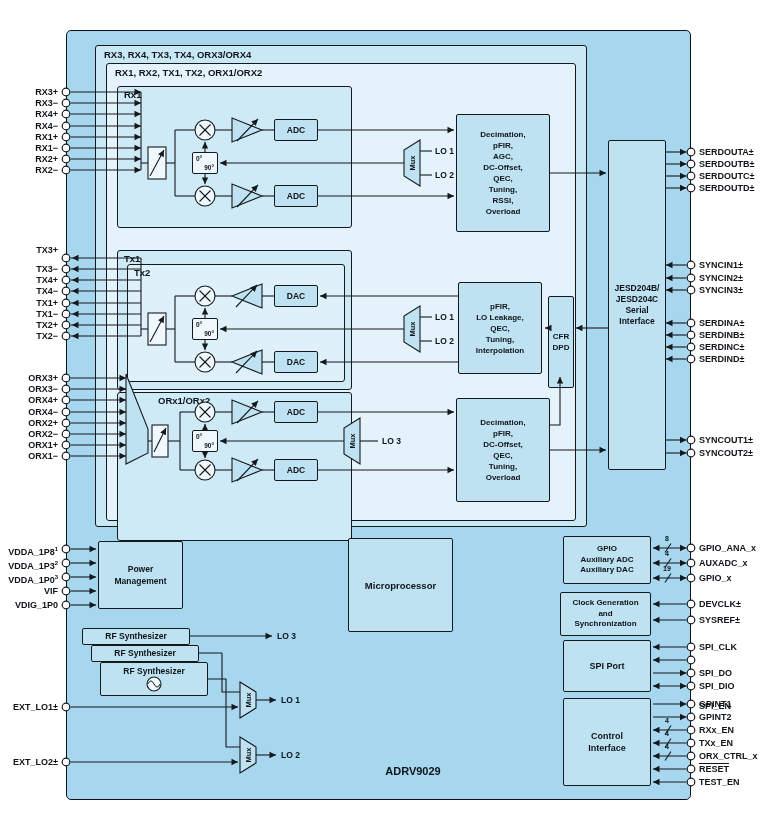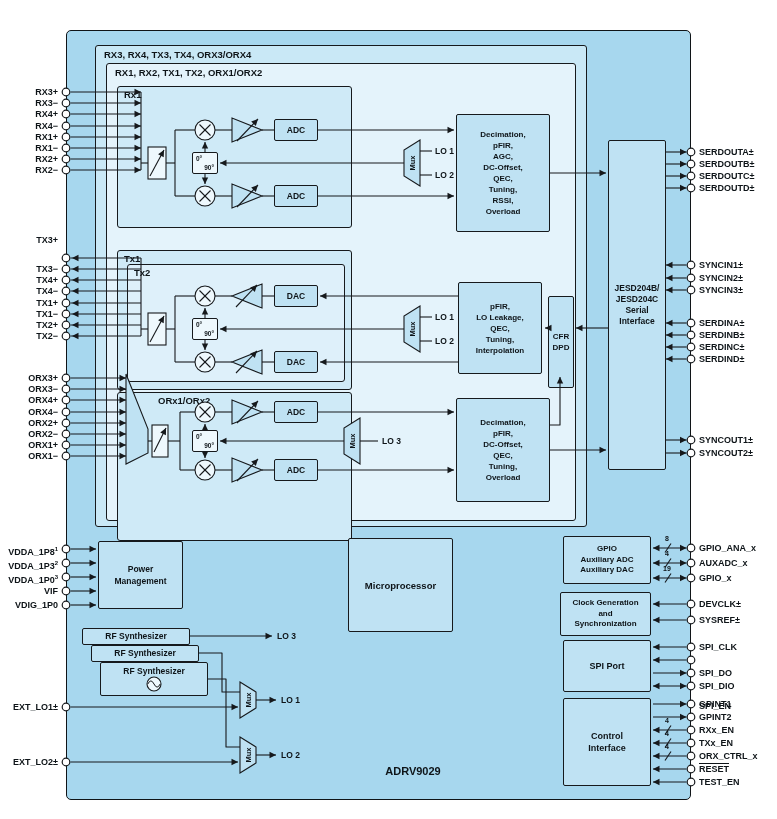--- a/index.html
+++ b/index.html
@@ -508,21 +508,21 @@
 
   <div id="pins">
       <div class="pin-lab pl" style="top: 87px;"><span>RX3+</span></div>
       <div class="pin-lab pl" style="top: 98px;"><span>RX3−</span></div>
       <div class="pin-lab pl" style="top: 109px;"><span>RX4+</span></div>
       <div class="pin-lab pl" style="top: 121px;"><span>RX4−</span></div>
       <div class="pin-lab pl" style="top: 132px;"><span>RX1+</span></div>
       <div class="pin-lab pl" style="top: 143px;"><span>RX1−</span></div>
       <div class="pin-lab pl" style="top: 154px;"><span>RX2+</span></div>
       <div class="pin-lab pl" style="top: 165px;"><span>RX2−</span></div>
-      <div class="pin-lab pl" style="top: 235px;"><span>TX3+</span></div>
+      <div class="pin-lab pl" style="top: 245px;"><span>TX3+</span></div>
       <div class="pin-lab pl" style="top: 264px;"><span>TX3−</span></div>
       <div class="pin-lab pl" style="top: 275px;"><span>TX4+</span></div>
       <div class="pin-lab pl" style="top: 286px;"><span>TX4−</span></div>
       <div class="pin-lab pl" style="top: 298px;"><span>TX1+</span></div>
       <div class="pin-lab pl" style="top: 309px;"><span>TX1−</span></div>
       <div class="pin-lab pl" style="top: 320px;"><span>TX2+</span></div>
       <div class="pin-lab pl" style="top: 331px;"><span>TX2−</span></div>
       <div class="pin-lab pl" style="top: 373px;"><span>ORX3+</span></div>
       <div class="pin-lab pl" style="top: 384px;"><span>ORX3−</span></div>
       <div class="pin-lab pl" style="top: 395px;"><span>ORX4+</span></div>

